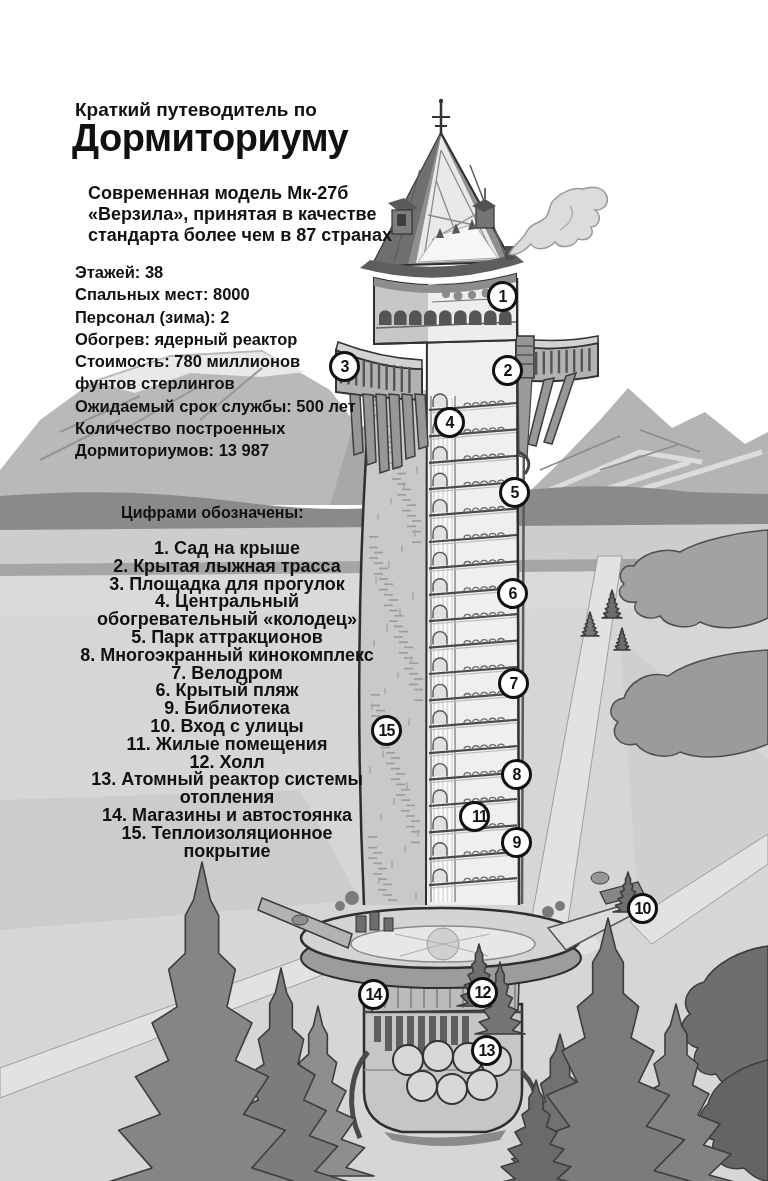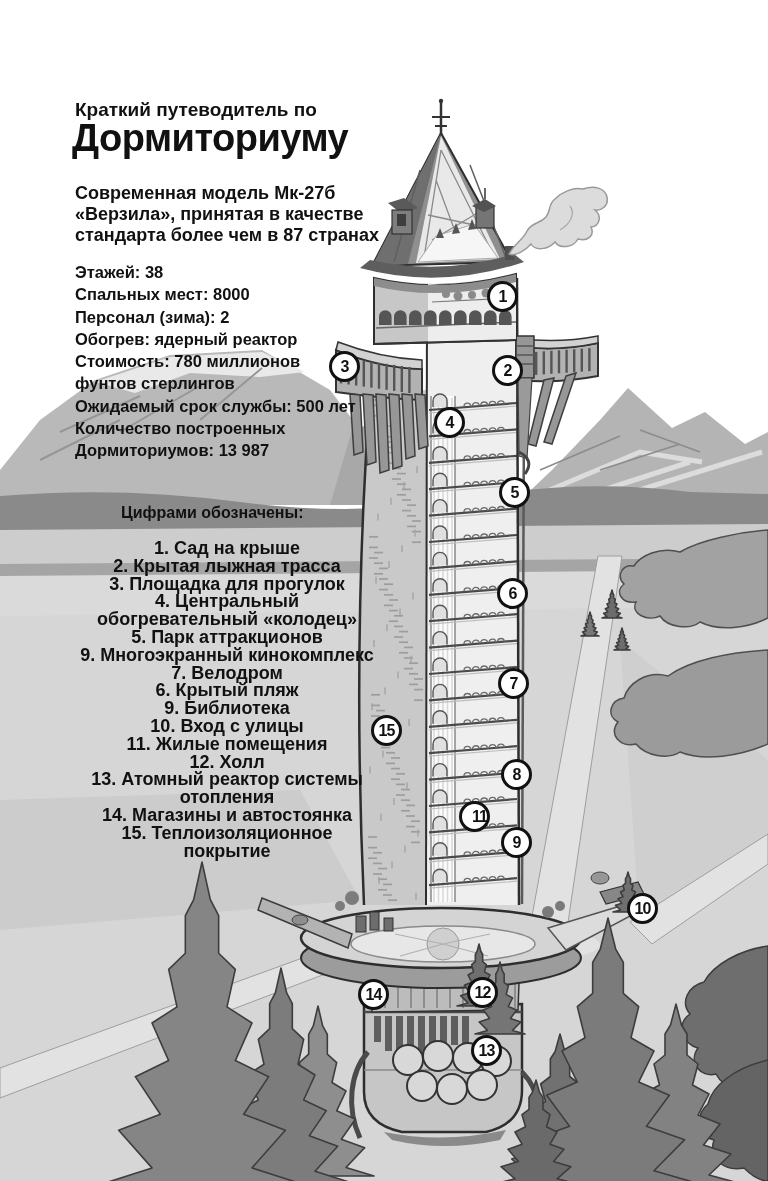--- a/index.html
+++ b/index.html
@@ -2,21 +2,21 @@
 <html><head>
 <meta charset="utf-8">
 <style>
   html,body{margin:0;padding:0;background:#ffffff;}
   .page{position:relative;width:768px;height:1181px;background:#fff;overflow:hidden;
         font-family:"Liberation Sans",sans-serif;color:#111;}
   .scene{position:absolute;left:0;top:0;z-index:0;}
   .txt{position:absolute;z-index:2;font-weight:bold;}
   .pretitle{left:75px;top:99px;font-size:19px;}
   .title{left:72px;top:116px;font-size:38px;letter-spacing:-0.5px;margin:0;line-height:1.2;}
-  .subtitle{left:75px;top:183px;font-size:18px;line-height:21px;}
+  .subtitle{left:88px;top:183px;font-size:18px;line-height:21px;}
   .stats{left:75px;top:261px;font-size:16.5px;line-height:22.3px;}
   .legend-heading{left:76px;top:504px;font-size:16px;margin-left:45px;}
   .legend{left:76px;top:540px;width:302px;font-size:18px;line-height:17.8px;text-align:center;}
   .callout{position:absolute;width:31px;height:31px;margin:-16px 0 0 -16px;border-radius:50%;
            background:#fff;border:3px solid #111;box-sizing:border-box;z-index:3;
            display:flex;align-items:center;justify-content:center;}
   .callout-num{font-weight:bold;font-size:16px;letter-spacing:-1px;color:#111;}
 </style>
 </head>
 <body>
@@ -569,21 +569,21 @@
     </div>
 
   <div class="txt legend-heading">Цифрами обозначены:</div>
 
   <div class="txt legend">
       <div>1. Сад на крыше</div>
       <div>2. Крытая лыжная трасса</div>
       <div>3. Площадка для прогулок</div>
       <div>4. Центральный обогревательный «колодец»</div>
       <div>5. Парк аттракционов</div>
-      <div>9. Многоэкранный кинокомплекс</div>
+      <div>8. Многоэкранный кинокомплекс</div>
       <div>7. Велодром</div>
       <div>6. Крытый пляж</div>
       <div>9. Библиотека</div>
       <div>10. Вход с улицы</div>
       <div>11. Жилые помещения</div>
       <div>12. Холл</div>
       <div>13. Атомный реактор системы отопления</div>
       <div>14. Магазины и автостоянка</div>
       <div>15. Теплоизоляционное покрытие</div>
     </div>

